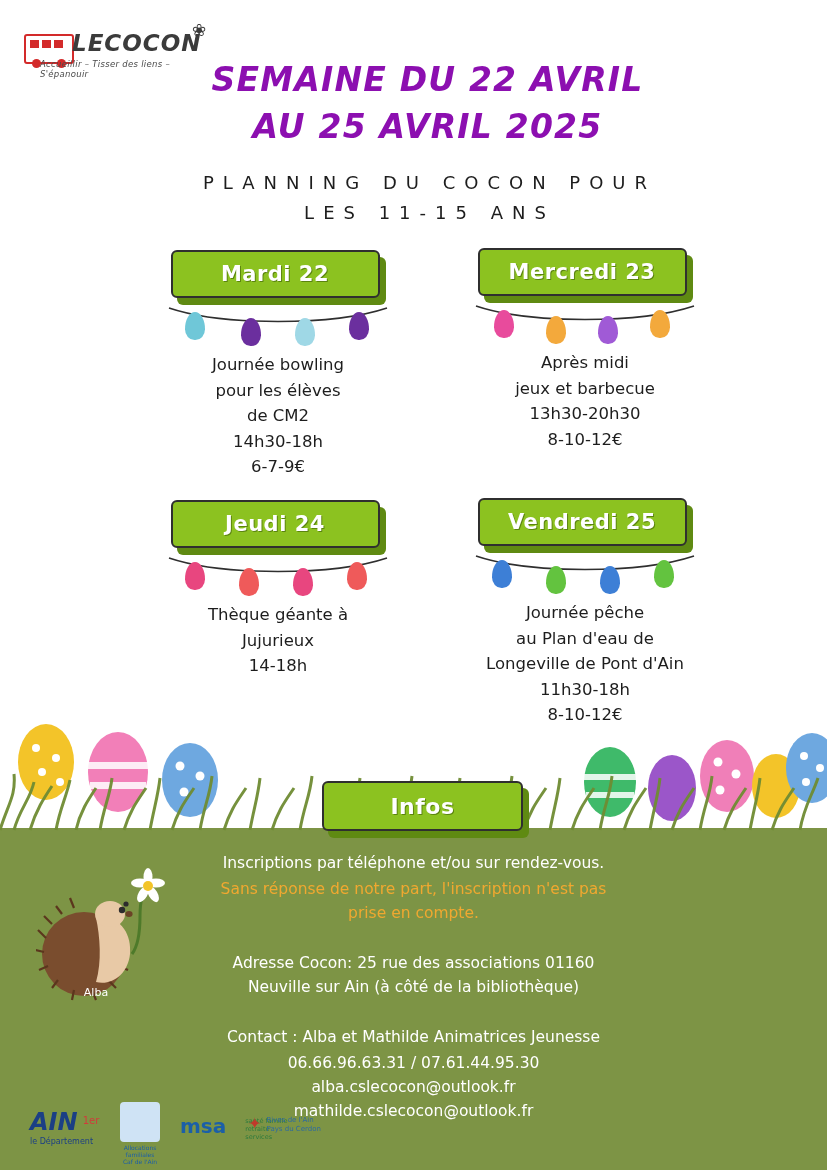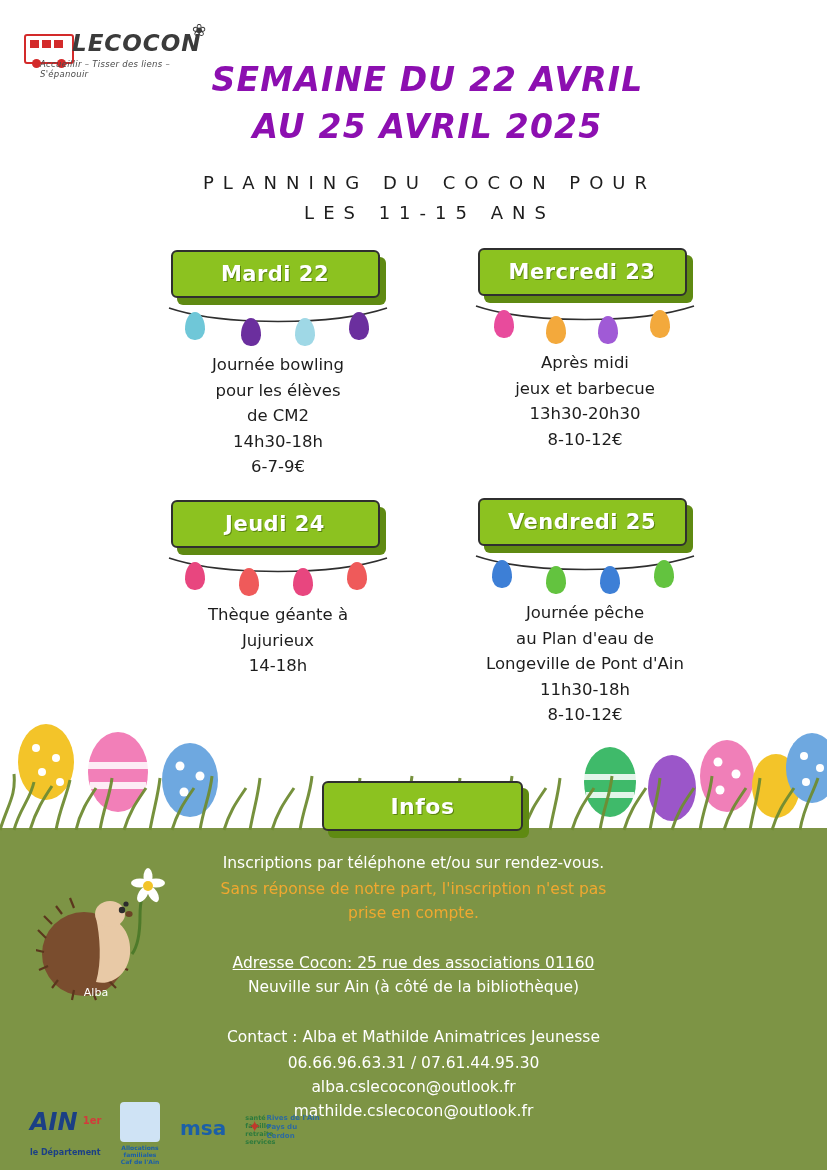--- a/index.html
+++ b/index.html
@@ -236,21 +236,21 @@
 
   
   #footer-logos {
     position: absolute;
     left: 0;
     top: 1096px;
     width: 827px;
     height: 66px;
   }
   .flogo { position: absolute; }
-  .flogo .ftxt { font-family: "DejaVu Sans", sans-serif; font-weight: bold; }
+  .flogo .ftxt { font-family: "DejaVu Sans", sans-serif; }
 </style>
 </head>
 <body>
 
 <div id="logo">
   <div class="bus">
     <div class="bus-win" style="left:4px"></div>
     <div class="bus-win" style="left:16px"></div>
     <div class="bus-win" style="left:28px"></div>
   </div>
@@ -479,33 +479,33 @@
     <circle cx="90" cy="42" r="2.6" fill="#2c2c2c"></circle>
     <ellipse cx="93" cy="52" rx="3.6" ry="3" fill="#6b4326"></ellipse>
   </svg>
 </div>
 <div id="hedgehog-name">Alba</div>
 
 <div class="info-text" style="top:850px;">Inscriptions par téléphone et/ou sur rendez-vous.</div>
 <div class="info-text info-warn" style="top:876px;">Sans réponse de notre part, l'inscription n'est pas</div>
 <div class="info-text info-warn" style="top:900px;">prise en compte.</div>
 
-<div class="info-text" style="top:950px;text-decoration:underline;">Adresse Cocon: 25 rue des associations 01160</div>
+<div class="info-text" style="top:950px;">Adresse Cocon: 25 rue des associations 01160</div>
 <div class="info-text" style="top:974px;">Neuville sur Ain (à côté de la bibliothèque)</div>
 
 <div class="info-text" style="top:1024px;">Contact : Alba et Mathilde Animatrices Jeunesse</div>
 <div class="info-text" style="top:1050px;">06.66.96.63.31 / 07.61.44.95.30</div>
 <div class="info-text" style="top:1074px;">alba.cslecocon@outlook.fr</div>
 <div class="info-text" style="top:1098px;">mathilde.cslecocon@outlook.fr</div>
 
 <div id="footer-logos">
   <div class="flogo" style="left:30px; top:12px;">
     <span class="ftxt" style="font-size:24px; font-weight:bold; color:#1b3f85; font-style:italic;">AIN</span>
     <span class="ftxt" style="font-size:10px; color:#d23b3b; vertical-align:super;">1er</span>
-    <div class="ftxt" style="font-size:8px; color:#1b3f85; margin-top:12px;">le Département</div>
+    <div class="ftxt" style="font-size:8px; color:#1b3f85; margin-top:1px;">le Département</div>
   </div>
 
   <div class="flogo" style="left:112px; top:6px; width:56px; text-align:center;">
     <div style="width:40px;height:40px;background:#cfe3f5;border-radius:4px;margin:0 auto;"></div>
     <div class="ftxt" style="font-size:6px; color:#1b5fa8; line-height:7px; margin-top:2px;">Allocations familiales</div>
     <div class="ftxt" style="font-size:6px; color:#1b5fa8;">Caf de l'Ain</div>
   </div>
 
   <div class="flogo" style="left:180px; top:18px;">
     <span class="ftxt" style="font-size:20px;font-weight:bold;color:#1b5fa8;">msa</span>

